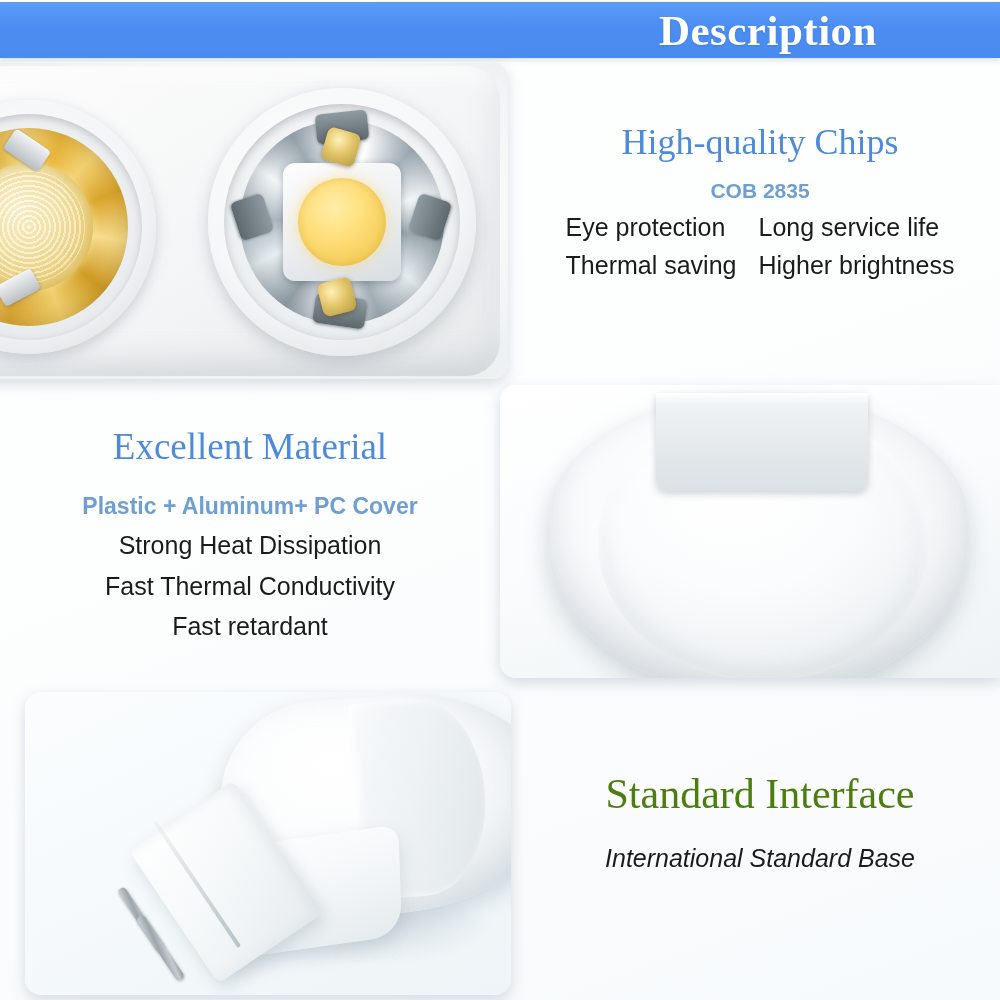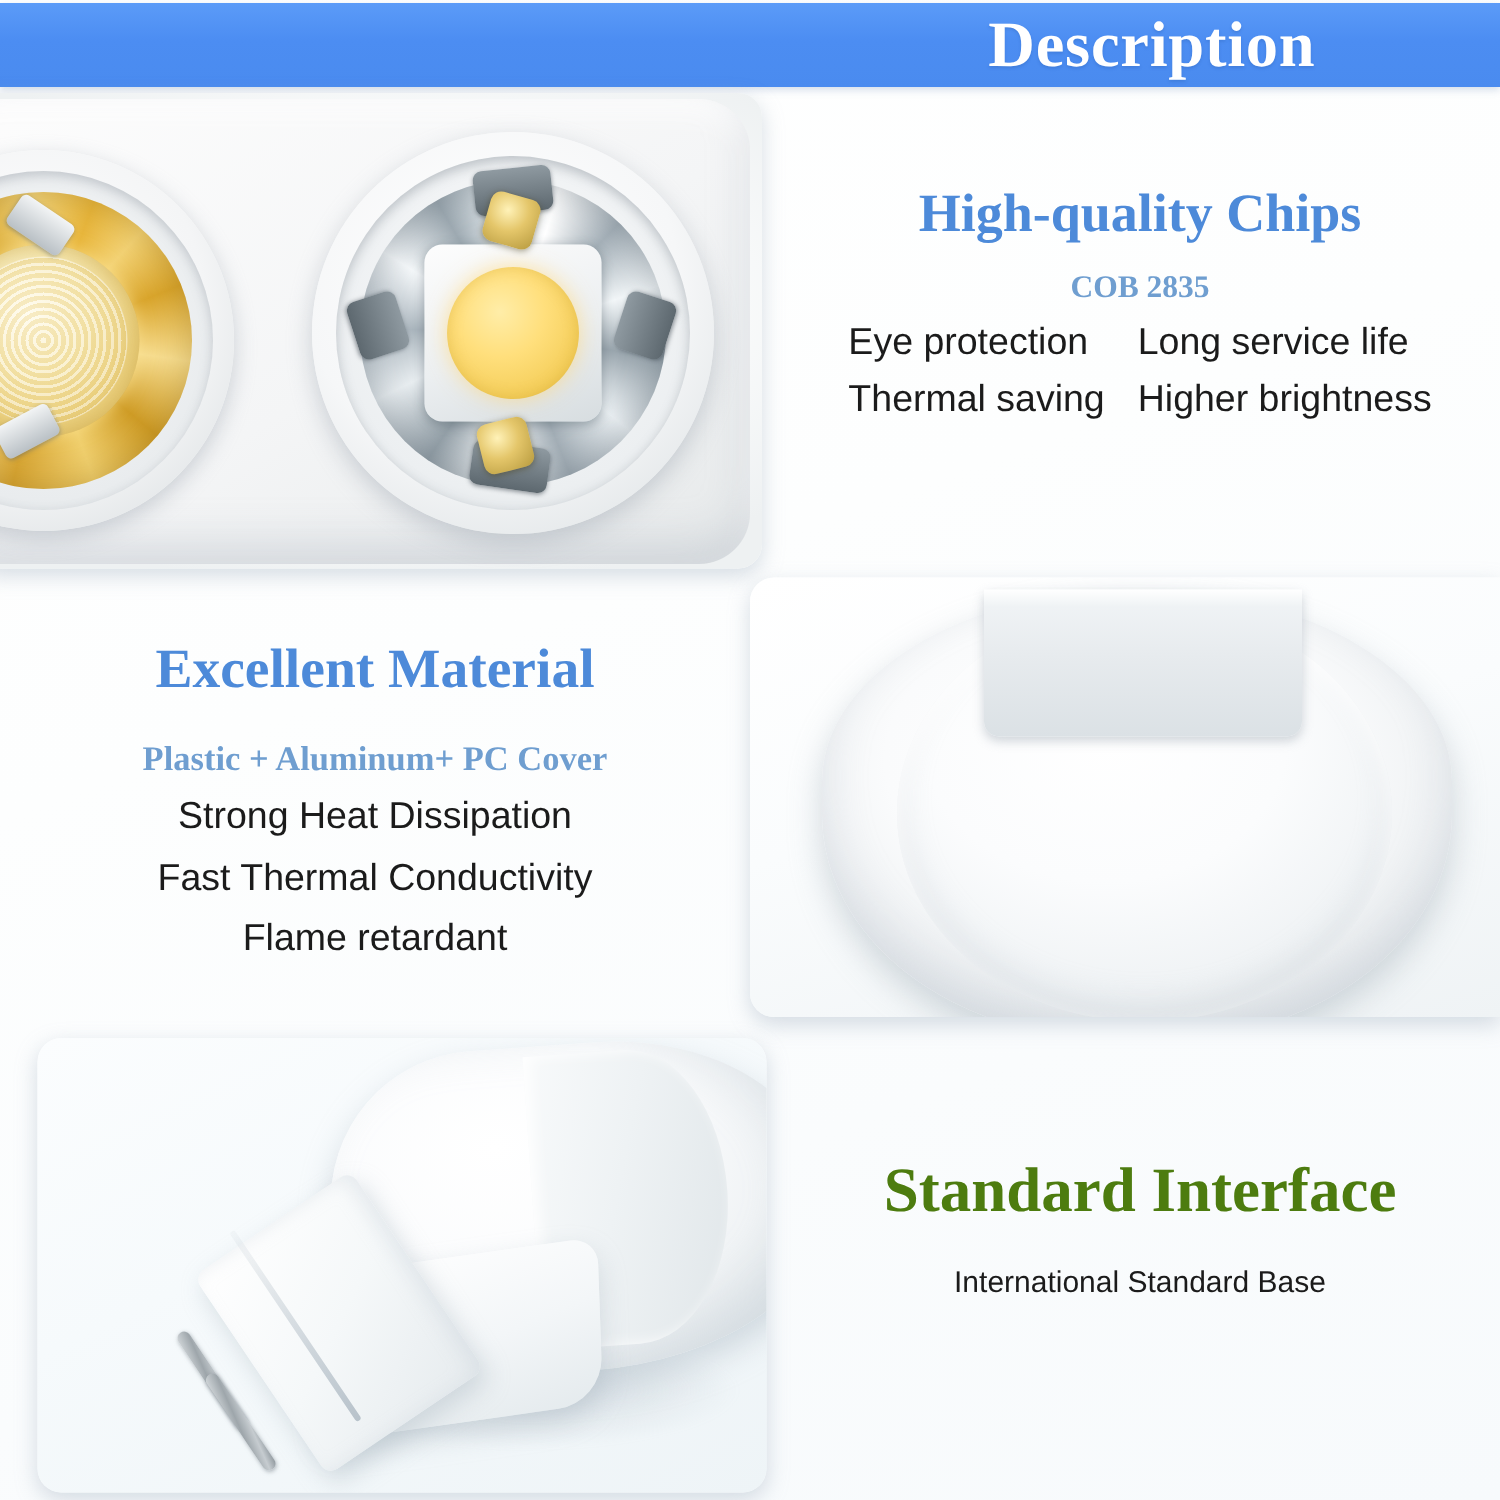--- a/index.html
+++ b/index.html
@@ -325,28 +325,28 @@
     height: 78px;
     border-radius: 50%;
     background: radial-gradient(ellipse at 50% 50%, rgba(150,165,178,0.30) 0%, rgba(150,165,178,0.0) 70%);
     filter: blur(2px);
   }
 
   
   .txtblock { position: absolute; }
   .h-blue {
     font-family: "Liberation Serif", serif;
-    font-weight: bold;
+    font-weight: normal;
     color: #4d8ad9;
     line-height: 1.05;
     margin: 0;
     white-space: nowrap;
   }
   .sub-blue {
-    font-family: Liberation Serif, serif;
+    font-family: Liberation Sans, sans-serif;
     font-weight: bold;
     color: #6f9ed0;
     margin: 0;
     white-space: nowrap;
   }
   .body-line {
     font-family: "Liberation Sans", sans-serif;
     color: #1b1b1b;
     margin: 0;
     white-space: nowrap;
@@ -370,21 +370,21 @@
   
   #block-material { left: 20px; top: 428px; width: 460px; text-align: center; }
   #block-material .h-blue { font-size: 37px; }
   #block-material .sub-blue { font-size: 23px; margin-top: 26px; }
   #block-material .body-line { font-size: 25px; margin-top: 11px; }
   #block-material .body-line.first { margin-top: 12px; }
 
   
   #block-interface { left: 530px; top: 772px; width: 460px; text-align: center; }
   #block-interface .h-blue { font-size: 42px; color: #4d7c0f; }
-  #block-interface .body-line { font-size: 20px; margin-top: 14px; }
+  #block-interface .body-line { font-size: 25px; margin-top: 14px; font-style: italic; }
   #block-interface .body-line.first { margin-top: 28px; }
 </style>
 </head>
 <body>
 
 <div class="banner">
   <div class="banner-title">Description</div>
 </div>
 
 <div class="photo" id="photo-bulbs-front">
@@ -428,21 +428,21 @@
       <p class="body-line">Higher brightness</p>
     </div>
   </div>
 </div>
 
 <div class="txtblock" id="block-material">
   <p class="h-blue">Excellent Material</p>
   <p class="sub-blue">Plastic + Aluminum+ PC Cover</p>
   <p class="body-line">Strong Heat Dissipation</p>
   <p class="body-line first">Fast Thermal Conductivity</p>
-  <p class="body-line">Flame retardant</p>
+  <p class="body-line">Fast retardant</p>
 </div>
 
 <div class="photo" id="photo-cover-top">
   <div class="body"></div>
   <div class="dome"></div>
   <div class="tab"></div>
 </div>
 
 <div class="photo" id="photo-base-pins">
   <div class="shadow"></div>

